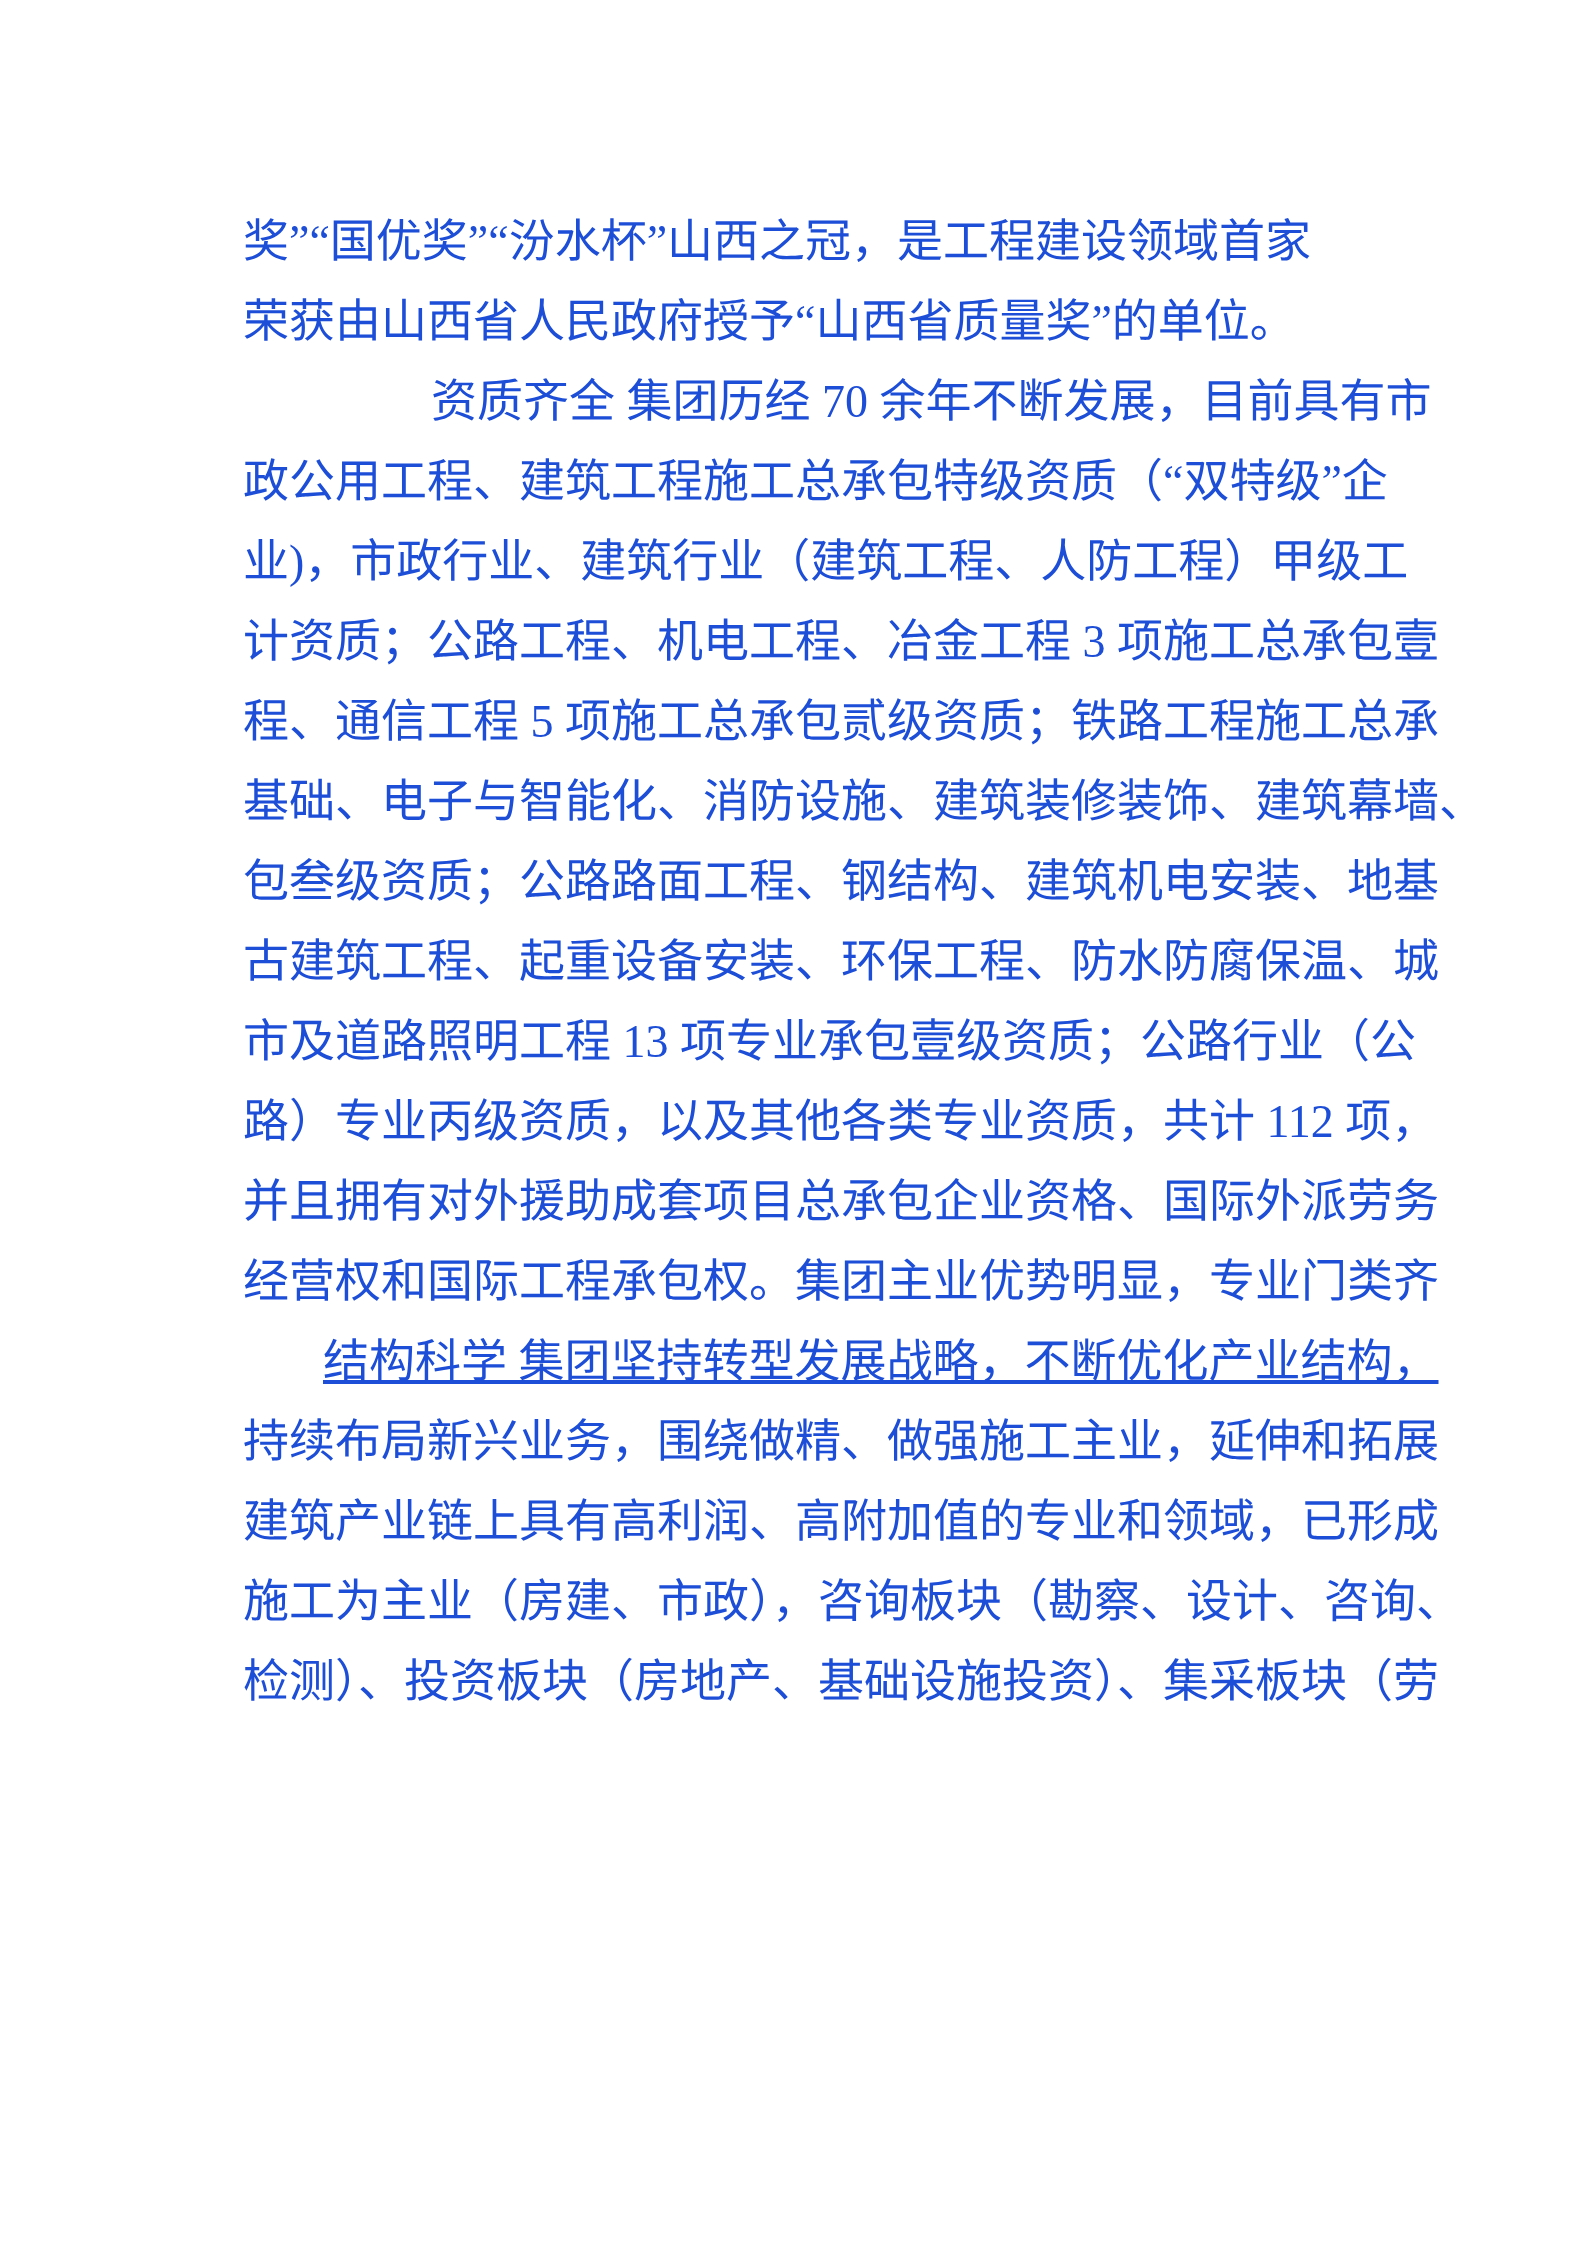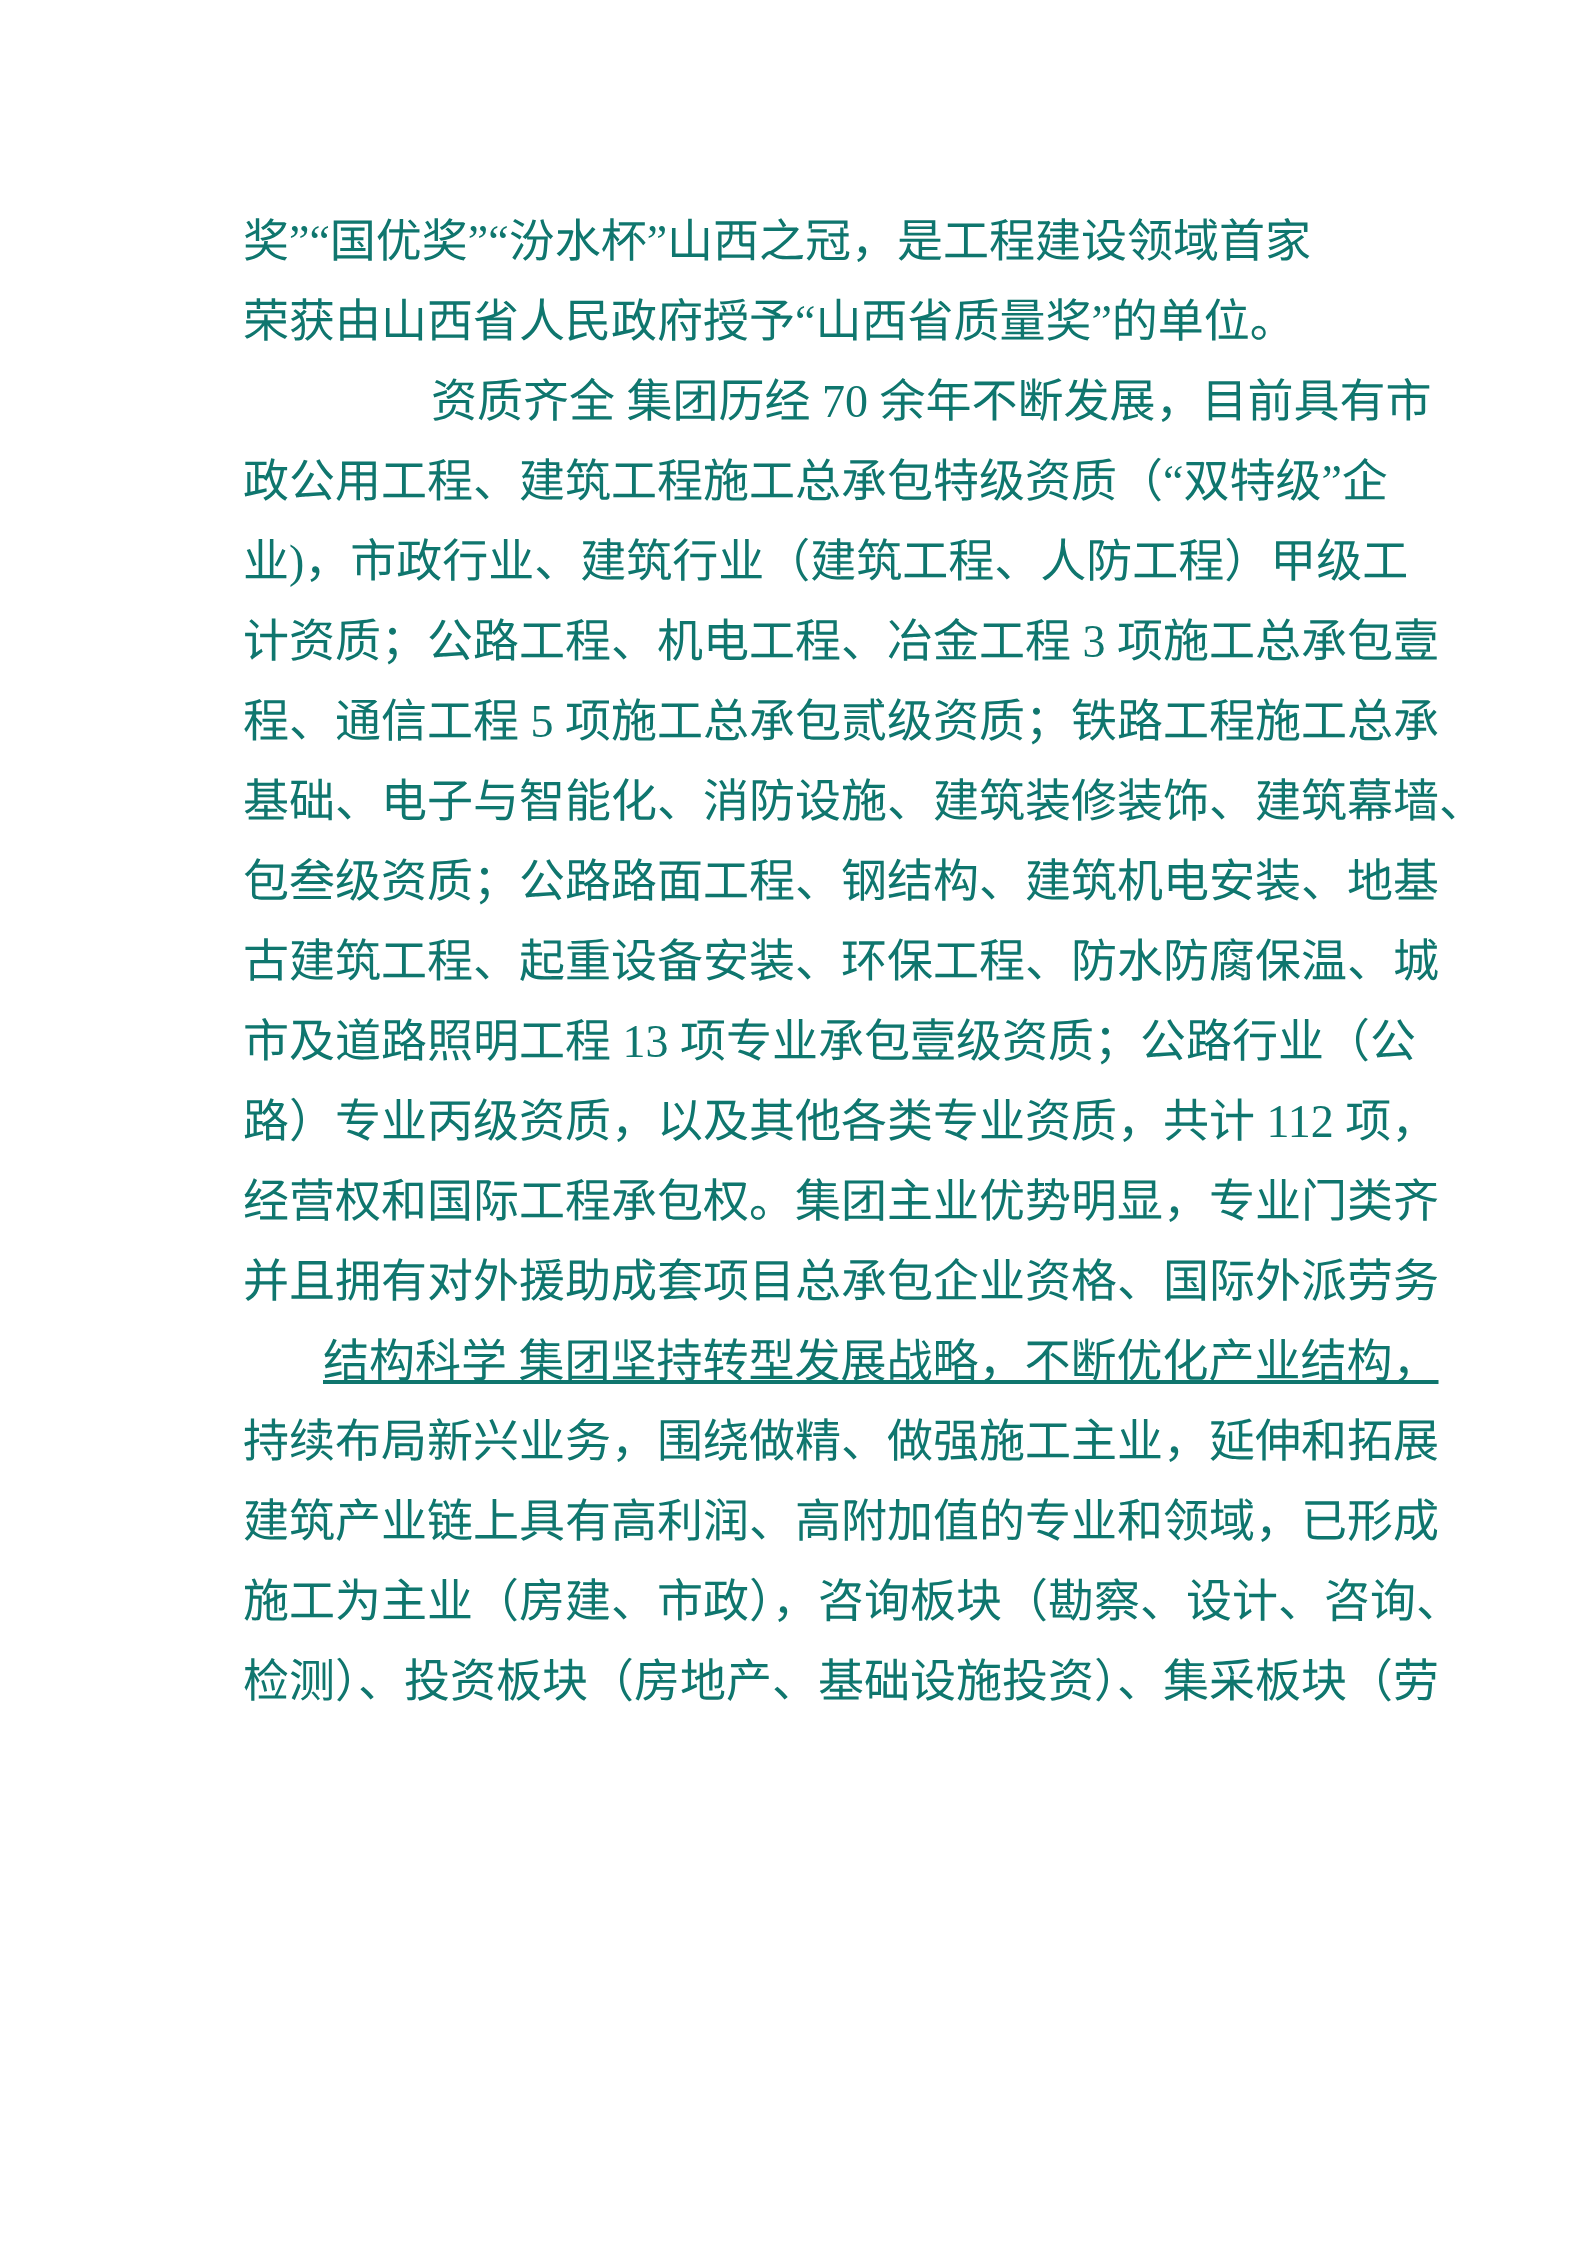--- a/index.html
+++ b/index.html
@@ -12,21 +12,21 @@
     width: 1587px;
     height: 2245px;
     background: #ffffff;
     overflow: hidden;
   }
   .text-block {
     position: absolute;
     left: 243px;
     top: 202px;
     width: 1290px;
-    color: #0f766e;
+    color: #1d4ed8;
     font-family: "Liberation Serif", "DejaVu Serif", serif;
     font-size: 46px;
     line-height: 80px;
     letter-spacing: 0;
     white-space: nowrap;
     font-kerning: normal;
   }
   .line {
     height: 80px;
   }
@@ -45,21 +45,21 @@
     <div class="line indent-lead">资质齐全 集团历经 70 余年不断发展，目前具有市</div>
     <div class="line">政公用工程、建筑工程施工总承包特级资质（“双特级”企</div>
     <div class="line">业)，市政行业、建筑行业（建筑工程、人防工程）甲级工</div>
     <div class="line">计资质；公路工程、机电工程、冶金工程 3 项施工总承包壹</div>
     <div class="line">程、通信工程 5 项施工总承包贰级资质；铁路工程施工总承</div>
     <div class="line">基础、电子与智能化、消防设施、建筑装修装饰、建筑幕墙、</div>
     <div class="line">包叁级资质；公路路面工程、钢结构、建筑机电安装、地基</div>
     <div class="line">古建筑工程、起重设备安装、环保工程、防水防腐保温、城</div>
     <div class="line">市及道路照明工程 13 项专业承包壹级资质；公路行业（公</div>
     <div class="line">路）专业丙级资质，以及其他各类专业资质，共计 112 项，</div>
+    <div class="line">并且拥有对外援助成套项目总承包企业资格、国际外派劳务</div>
     <div class="line">经营权和国际工程承包权。集团主业优势明显，专业门类齐</div>
-    <div class="line">并且拥有对外援助成套项目总承包企业资格、国际外派劳务</div>
     <div class="line indent-std">结构科学 集团坚持转型发展战略，不断优化产业结构，</div>
     <div class="line">持续布局新兴业务，围绕做精、做强施工主业，延伸和拓展</div>
     <div class="line">建筑产业链上具有高利润、高附加值的专业和领域，已形成</div>
     <div class="line">施工为主业（房建、市政），咨询板块（勘察、设计、咨询、</div>
     <div class="line">检测）、投资板块（房地产、基础设施投资）、集采板块（劳</div>
   </div>
 </div>
 
 </body></html>

